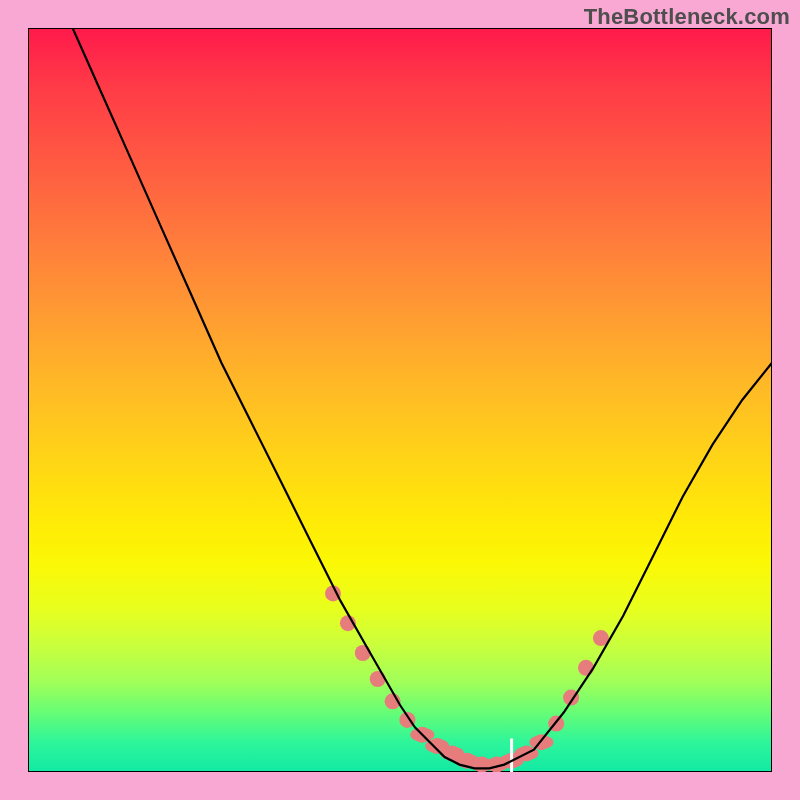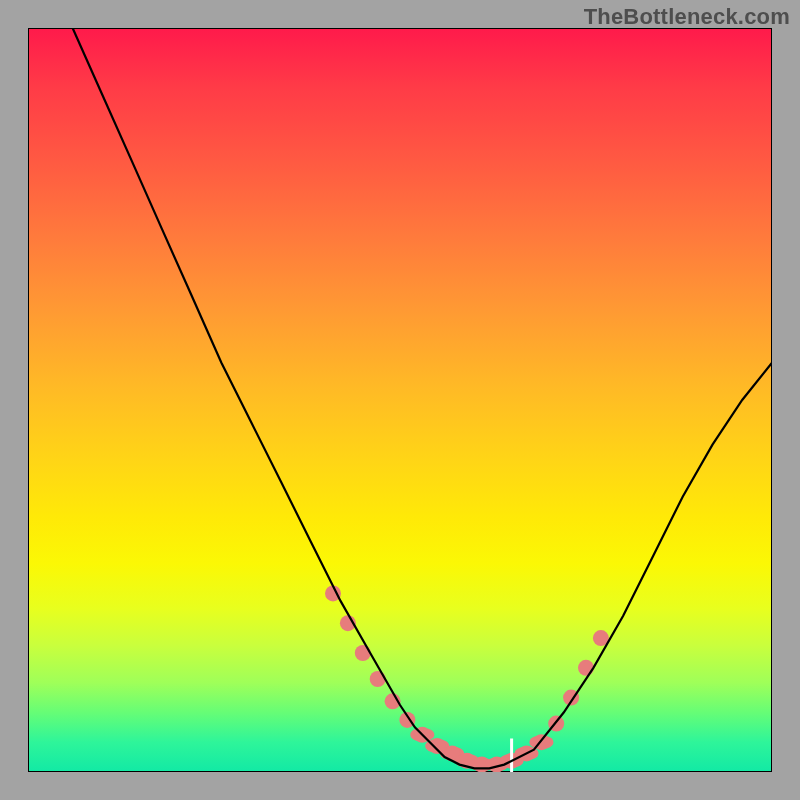--- a/index.html
+++ b/index.html
@@ -8,21 +8,21 @@
     width: 800px;
     height: 800px;
     background: #000;
     overflow: hidden;
     font-family: Arial, Helvetica, sans-serif;
   }
   .frame {
     position: relative;
     width: 800px;
     height: 800px;
-    background: #a3a3a3;
+    background: #f9a8d4;
   }
   .watermark {
     position: absolute;
     top: 4px;
     right: 10px;
     color: #4e4e4e;
     font-size: 22px;
     font-weight: 600;
     letter-spacing: 0.2px;
     z-index: 5;

